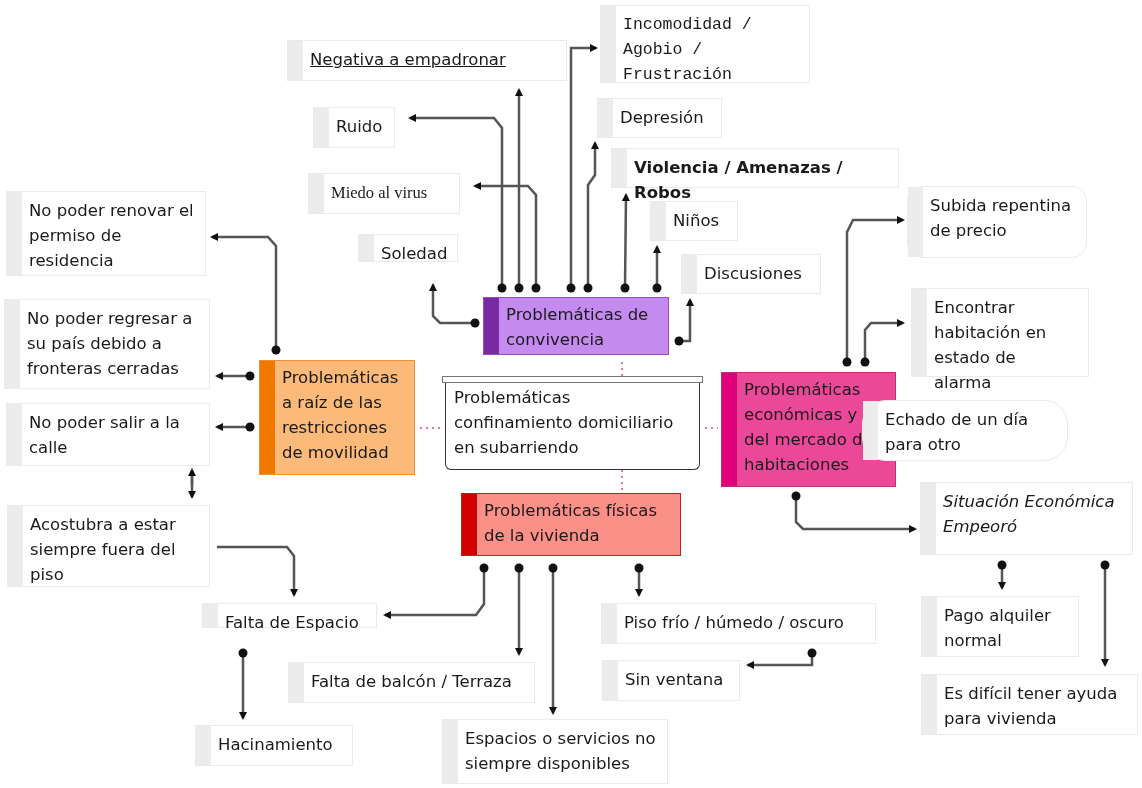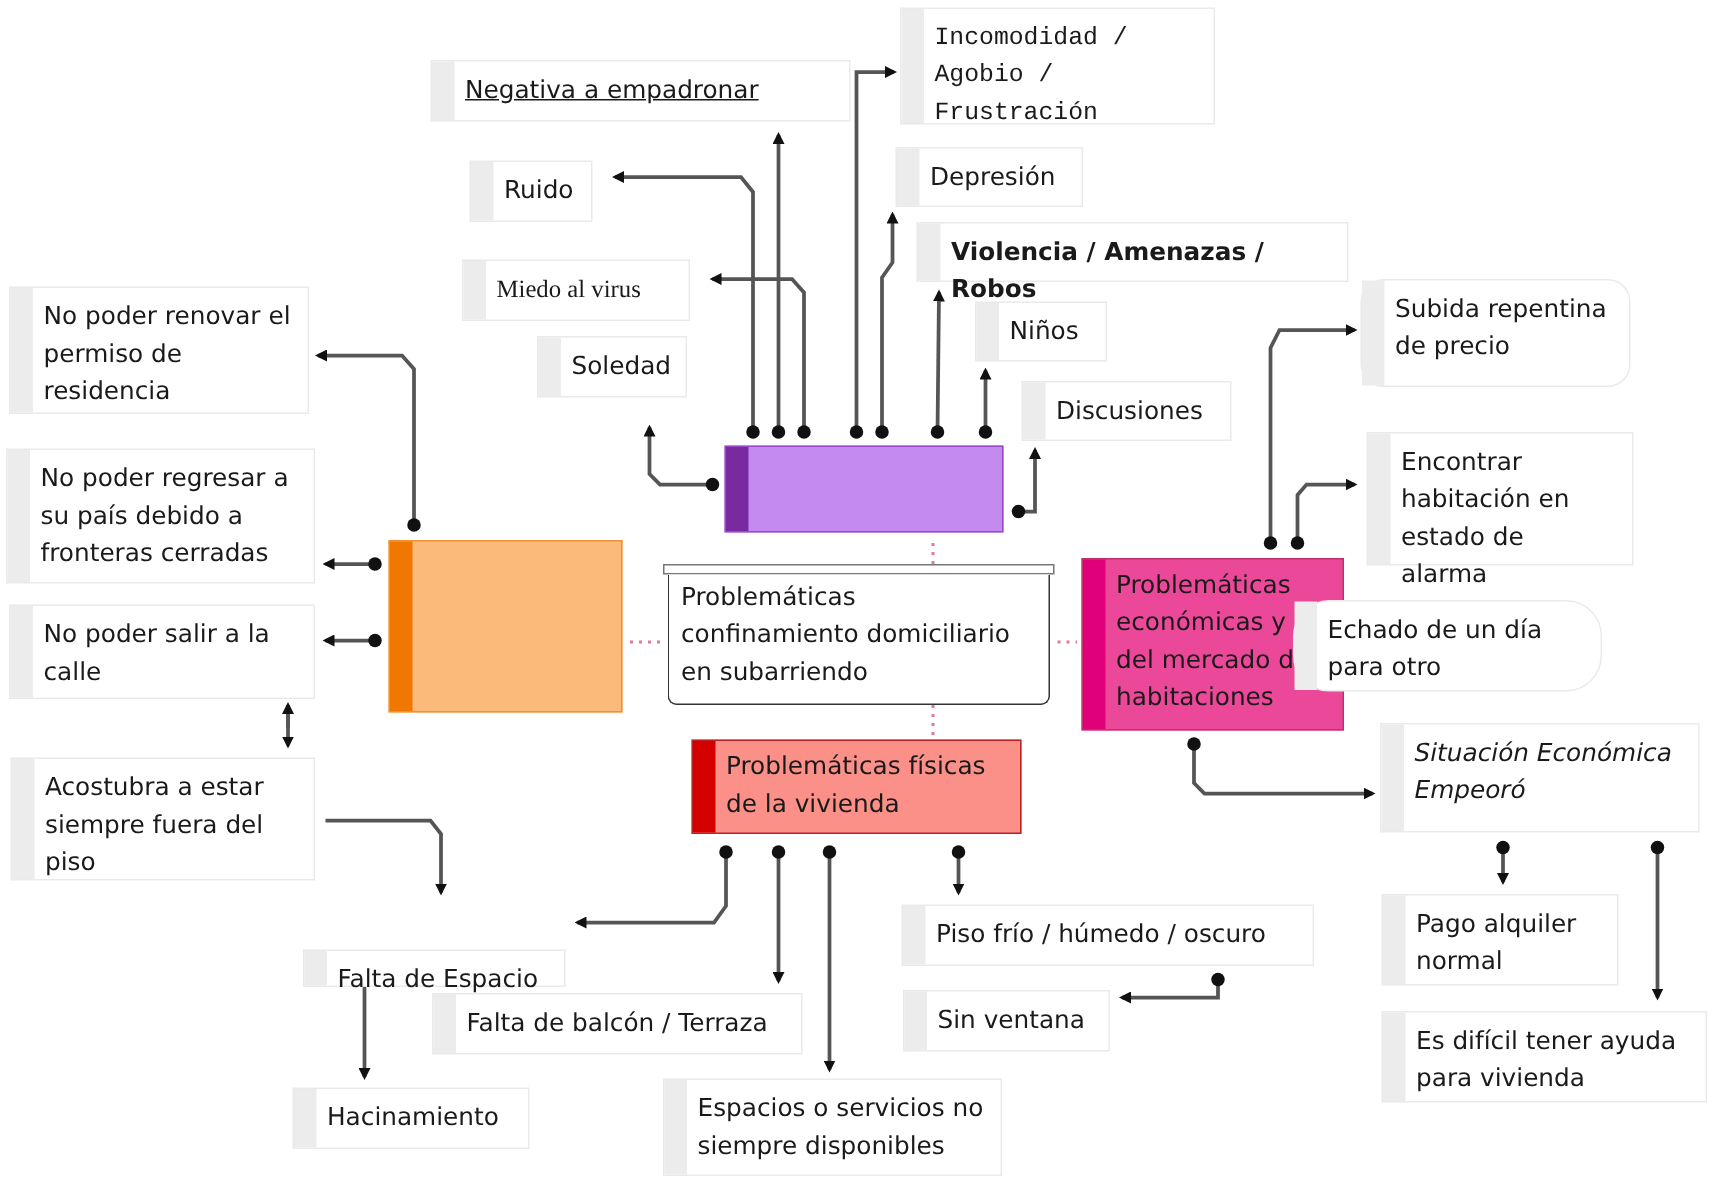--- a/index.html
+++ b/index.html
@@ -88,53 +88,55 @@
   </g>
 </svg>
 
 <div class="center-cap" style="left:442px;top:376px;width:261px;"></div>
 <div class="center" style="left:445px;top:383px;width:255px;height:87px;">
   <span>Problemáticas confinamiento domiciliario en subarriendo</span>
 </div>
 
 <div class="cat" style="left:483px;top:297px;width:186px;height:58px;background:#c58af0;border-color:#9a4ac8;">
   <span class="bar" style="background:#7a2aa0;"></span>
+  <span>Problemáticas de convivencia</span>
 </div>
 <div class="cat" style="left:259px;top:360px;width:156px;height:115px;background:#fbb97a;border-color:#f09030;">
   <span class="bar" style="background:#f07800;"></span>
+  <span>Problemáticas a raíz de las restricciones de movilidad</span>
 </div>
 <div class="cat" style="left:721px;top:372px;width:175px;height:115px;background:#ec4899;border-color:#c0306a;">
   <span class="bar" style="background:#e0007a;"></span>
   <span>Problemáticas económicas y del mercado de habitaciones</span>
 </div>
 <div class="cat" style="left:461px;top:493px;width:220px;height:63px;background:#fa9088;border-color:#c02020;">
   <span class="bar" style="background:#d40000;"></span>
   <span>Problemáticas físicas de la vivienda</span>
 </div>
 
 <div class="leaf" style="left:287px;top:40px;width:280px;height:41px;text-decoration:underline;"><span>Negativa a empadronar</span></div>
 <div class="leaf" style="left:313px;top:107px;width:82px;height:41px;"><span>Ruido</span></div>
 <div class="leaf" style="left:308px;top:173px;width:152px;height:41px;font-family:Liberation Serif, serif;"><span>Miedo al virus</span></div>
-<div class="leaf" style="left:358px;top:224px;width:100px;height:41px;"><span>Soledad</span></div>
+<div class="leaf" style="left:358px;top:234px;width:100px;height:28px;"><span>Soledad</span></div>
 <div class="leaf" style="left:600px;top:5px;width:210px;height:78px;font-family:Liberation Mono, monospace;"><span>Incomodidad / Agobio / Frustración</span></div>
 <div class="leaf" style="left:597px;top:98px;width:125px;height:40px;"><span>Depresión</span></div>
 <div class="leaf" style="left:611px;top:148px;width:288px;height:40px;font-weight:bold;"><span>Violencia / Amenazas / Robos</span></div>
 <div class="leaf" style="left:650px;top:201px;width:88px;height:40px;"><span>Niños</span></div>
 <div class="leaf" style="left:681px;top:254px;width:140px;height:40px;"><span>Discusiones</span></div>
 
 <div class="leaf" style="left:6px;top:191px;width:200px;height:85px;"><span>No poder renovar el permiso de residencia</span></div>
 <div class="leaf" style="left:4px;top:299px;width:206px;height:90px;"><span>No poder regresar a su país debido a fronteras cerradas</span></div>
 <div class="leaf" style="left:6px;top:403px;width:204px;height:63px;"><span>No poder salir a la calle</span></div>
 <div class="leaf" style="left:7px;top:505px;width:203px;height:82px;"><span>Acostubra a estar siempre fuera del piso</span></div>
 
 <div class="leaf" style="left:907px;top:186px;width:180px;height:72px;border-radius:15px;"><span>Subida repentina de precio</span></div>
 <div class="leaf" style="left:911px;top:288px;width:178px;height:89px;"><span>Encontrar habitación en estado de alarma</span></div>
 <div class="leaf" style="left:862px;top:400px;width:206px;height:61px;border-radius:24px;"><span>Echado de un día para otro</span></div>
 <div class="leaf" style="left:920px;top:482px;width:213px;height:73px;font-style:italic;"><span>Situación Económica Empeoró</span></div>
 <div class="leaf" style="left:921px;top:596px;width:158px;height:61px;"><span>Pago alquiler normal</span></div>
 <div class="leaf" style="left:921px;top:674px;width:217px;height:61px;"><span>Es difícil tener ayuda para vivienda</span></div>
 
-<div class="leaf" style="left:202px;top:603px;width:175px;height:25px;margin-top:30px;"><span>Falta de Espacio</span></div>
+<div class="leaf" style="left:202px;top:603px;width:175px;height:25px;"><span>Falta de Espacio</span></div>
 <div class="leaf" style="left:195px;top:725px;width:158px;height:41px;"><span>Hacinamiento</span></div>
 <div class="leaf" style="left:288px;top:662px;width:247px;height:41px;"><span>Falta de balcón / Terraza</span></div>
 <div class="leaf" style="left:442px;top:719px;width:226px;height:65px;"><span>Espacios o servicios no siempre disponibles</span></div>
 <div class="leaf" style="left:601px;top:603px;width:275px;height:41px;"><span>Piso frío / húmedo / oscuro</span></div>
 <div class="leaf" style="left:602px;top:660px;width:138px;height:41px;"><span>Sin ventana</span></div>
 
 </body></html>

